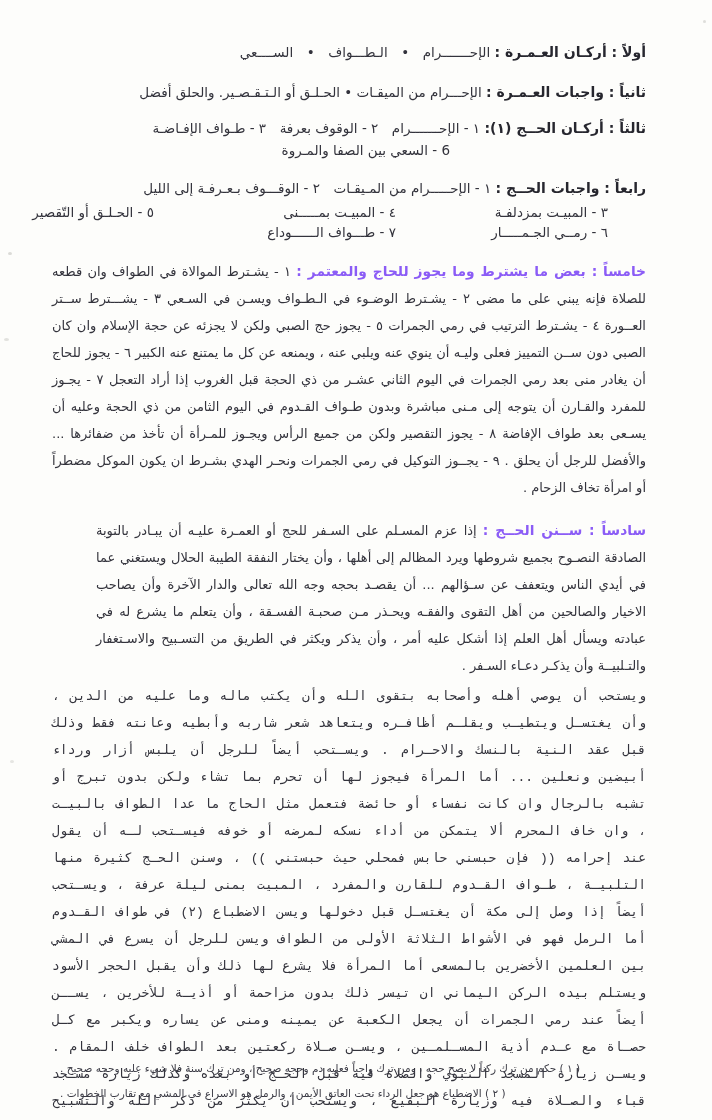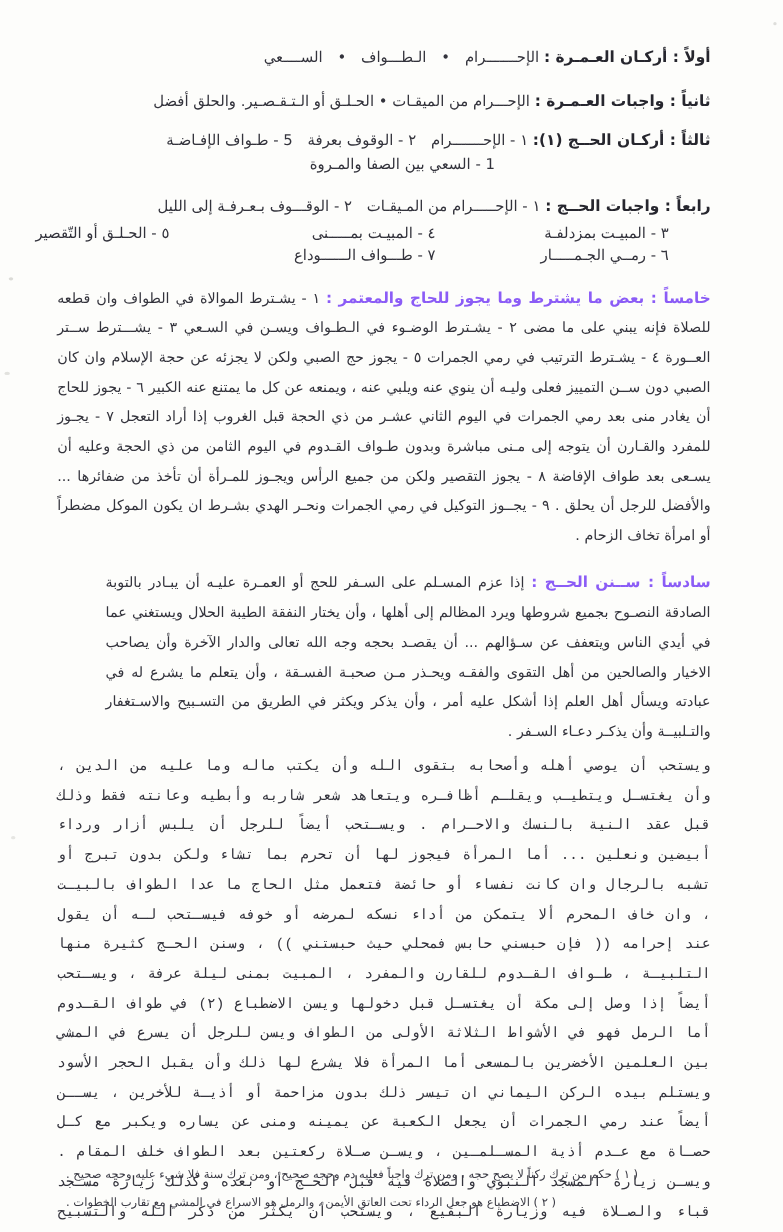--- a/index.html
+++ b/index.html
@@ -93,23 +93,23 @@
     <span>الإحـــــــرام • الـطـــواف • الســــعي</span>
   </p>
 
   <p class="headline hl-2">
     <strong>ثانياً : واجبات العـمـرة :</strong>
     <span>الإحـــرام من الميقـات • الحـلـق أو الـتـقـصـير. والحلق أفضل</span>
   </p>
 
   <p class="headline hl-3">
     <strong>ثالثاً : أركـان الحــج (١):</strong>
-    <span>١ - الإحـــــــرام ٢ - الوقوف بعرفة 5 - طـواف الإفـاضـة</span>
+    <span>١ - الإحـــــــرام ٢ - الوقوف بعرفة ٣ - طـواف الإفـاضـة</span>
   </p>
-  <p class="headline hl-3b">1 - السعي بين الصفا والمـروة</p>
+  <p class="headline hl-3b">6 - السعي بين الصفا والمـروة</p>
 
   <p class="headline hl-4">
     <strong>رابعاً : واجبات الحــج :</strong>
     <span>١ - الإحـــــرام من المـيقـات ٢ - الوقـــوف بـعـرفـة إلى الليل</span>
   </p>
   <div class="duty-grid">
     <span class="cell">٣ - المبيـت بمزدلفـة</span>
     <span class="cell">٤ - المبيـت بمـــــنى</span>
     <span class="cell">٥ - الحـلـق أو التّقصير</span>
     <span class="cell">٦ - رمــي الجـمـــــار</span>

